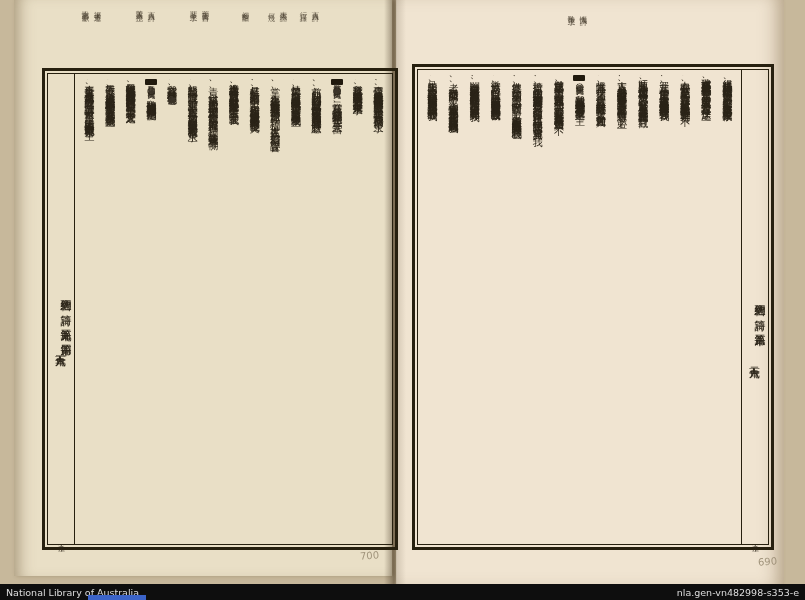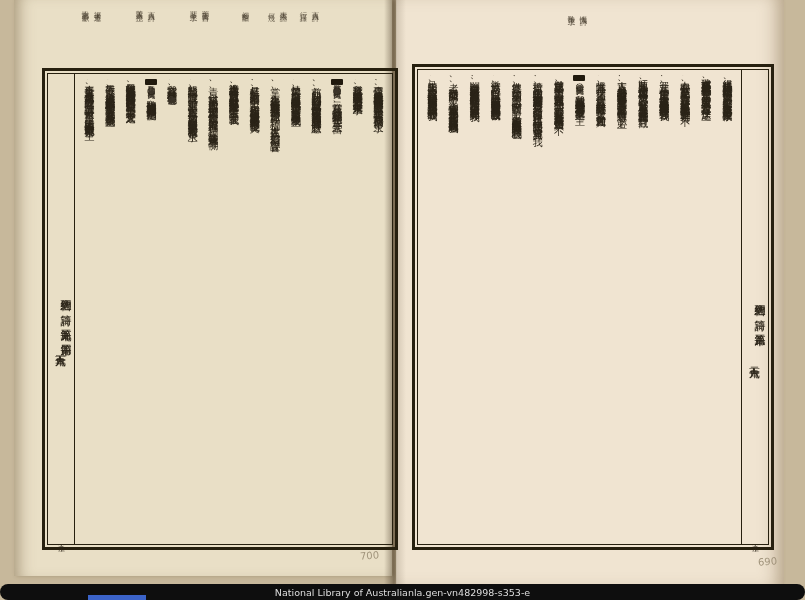--- a/index.html
+++ b/index.html
@@ -71,22 +71,22 @@
     font-size:7.5px; letter-spacing:-1px; color:rgba(60,50,36,.62); white-space:nowrap;
   }
   
   .pencil{
     position:absolute; color:#95886f; font-size:10px; opacity:.85;
     font-family:"DejaVu Sans", sans-serif; transform:rotate(-4deg);
   }
   
   .bottom-bar{
     position:absolute; left:0; top:584px; width:805px; height:16px; box-sizing:border-box;
-    background:#0e0e0e; color:#dddddd; display:flex; justify-content:center; align-items:center;
-    padding:0 6px; font-size:9.5px; font-family:"DejaVu Sans", sans-serif;border-radius:8px;
+    background:#0e0e0e; color:#dddddd; display:flex; justify-content:space-between; align-items:center;
+    padding:0 6px; font-size:9.5px; font-family:"DejaVu Sans", sans-serif;
   }
   .blue-strip{position:absolute; left:88px; top:595px; width:58px; height:5px; background:#3b63c8;}
 </style>
 </head>
 <body>
 
 <div class="stage">
 
   <div class="page page-l"></div>
   <div class="page page-r"></div>

